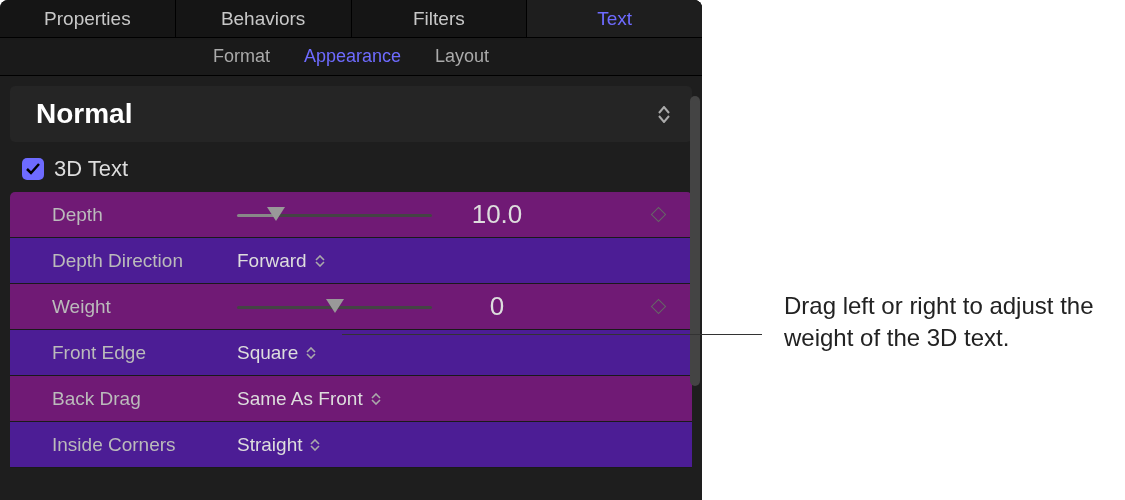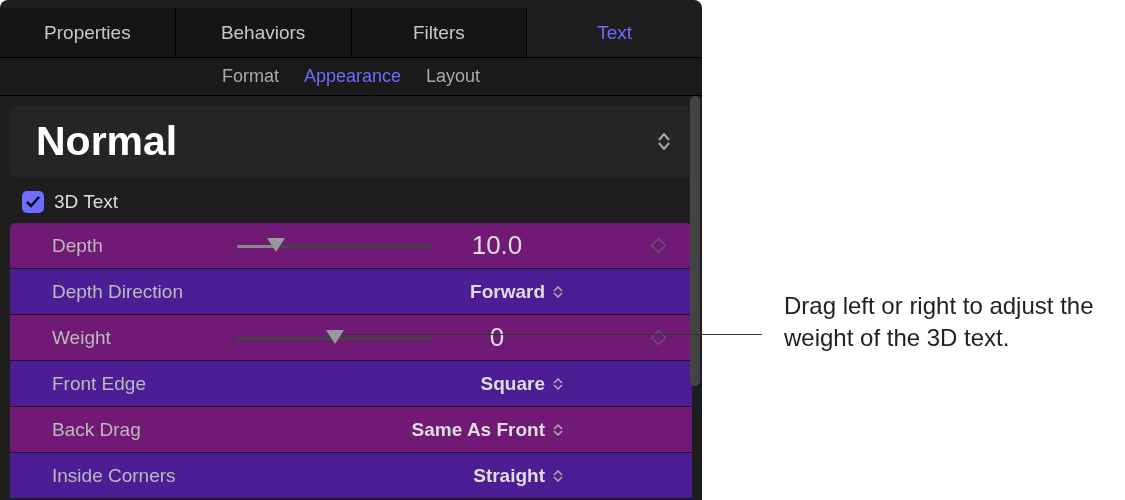--- a/index.html
+++ b/index.html
@@ -18,24 +18,23 @@
     .panel {
       width: 702px;
       background: #1e1e1e;
       color: #ccc;
       border-radius: 8px 8px 0 0;
       overflow: hidden;
       position: relative;
     }
     .top-tabs {
       display: flex;
-      height: 50px;
+      height: 38px;
       background: #151515;
       border-bottom: 1px solid #000;
-      margin-top: 8px;
     }
     .top-tab {
       flex: 1;
       display: flex;
       align-items: center;
       justify-content: center;
       font-size: 19px;
       color: #c8c8c8;
       border-right: 1px solid #000;
       cursor: pointer;
@@ -45,21 +44,21 @@
     }
     .top-tab.active {
       color: #6e6bff;
       background: #1e1e1e;
     }
     .sub-tabs {
       display: flex;
       height: 38px;
       align-items: center;
       justify-content: center;
-      gap: 25px;
+      gap: 34px;
       background: #1a1a1a;
       border-bottom: 1px solid #000;
     }
     .sub-tab {
       font-size: 18px;
       color: #aaa;
       cursor: pointer;
     }
     .sub-tab.active {
       color: #6e6bff;
@@ -67,21 +66,21 @@
     .preset-row {
       display: flex;
       align-items: center;
       justify-content: space-between;
       padding: 12px 22px 12px 26px;
       background: #252525;
       margin: 10px 10px 0 10px;
       border-radius: 5px;
     }
     .preset-label {
-      font-size: 41px;
+      font-size: 28px;
       font-weight: 600;
       color: #fff;
     }
     .stepper-icon {
       display: flex;
       flex-direction: column;
       gap: 1px;
       cursor: pointer;
     }
     .stepper-icon svg {
@@ -100,21 +99,21 @@
       border-radius: 5px;
       display: flex;
       align-items: center;
       justify-content: center;
       cursor: pointer;
     }
     .checkbox svg {
       display: block;
     }
     .checkbox-label {
-      font-size: 19px;
+      font-size: 22px;
       color: #ddd;
     }
     .params {
       margin: 0 10px;
     }
     .param-row {
       display: flex;
       align-items: center;
       height: 46px;
       padding: 0 14px 0 42px;
@@ -164,24 +163,22 @@
     .param-value-area {
       flex: 0 0 130px;
       text-align: center;
       font-size: 26px;
       color: #ddd;
     }
     .param-dropdown-area {
       flex: 1;
       display: flex;
       align-items: center;
-      justify-content: flex-end;
       gap: 8px;
       padding-right: 115px;
-      font-weight: bold;
     }
     .dropdown-label {
       font-size: 19px;
       color: #ddd;
     }
     .dropdown-icon {
       display: flex;
       flex-direction: column;
       gap: 0px;
       cursor: pointer;

